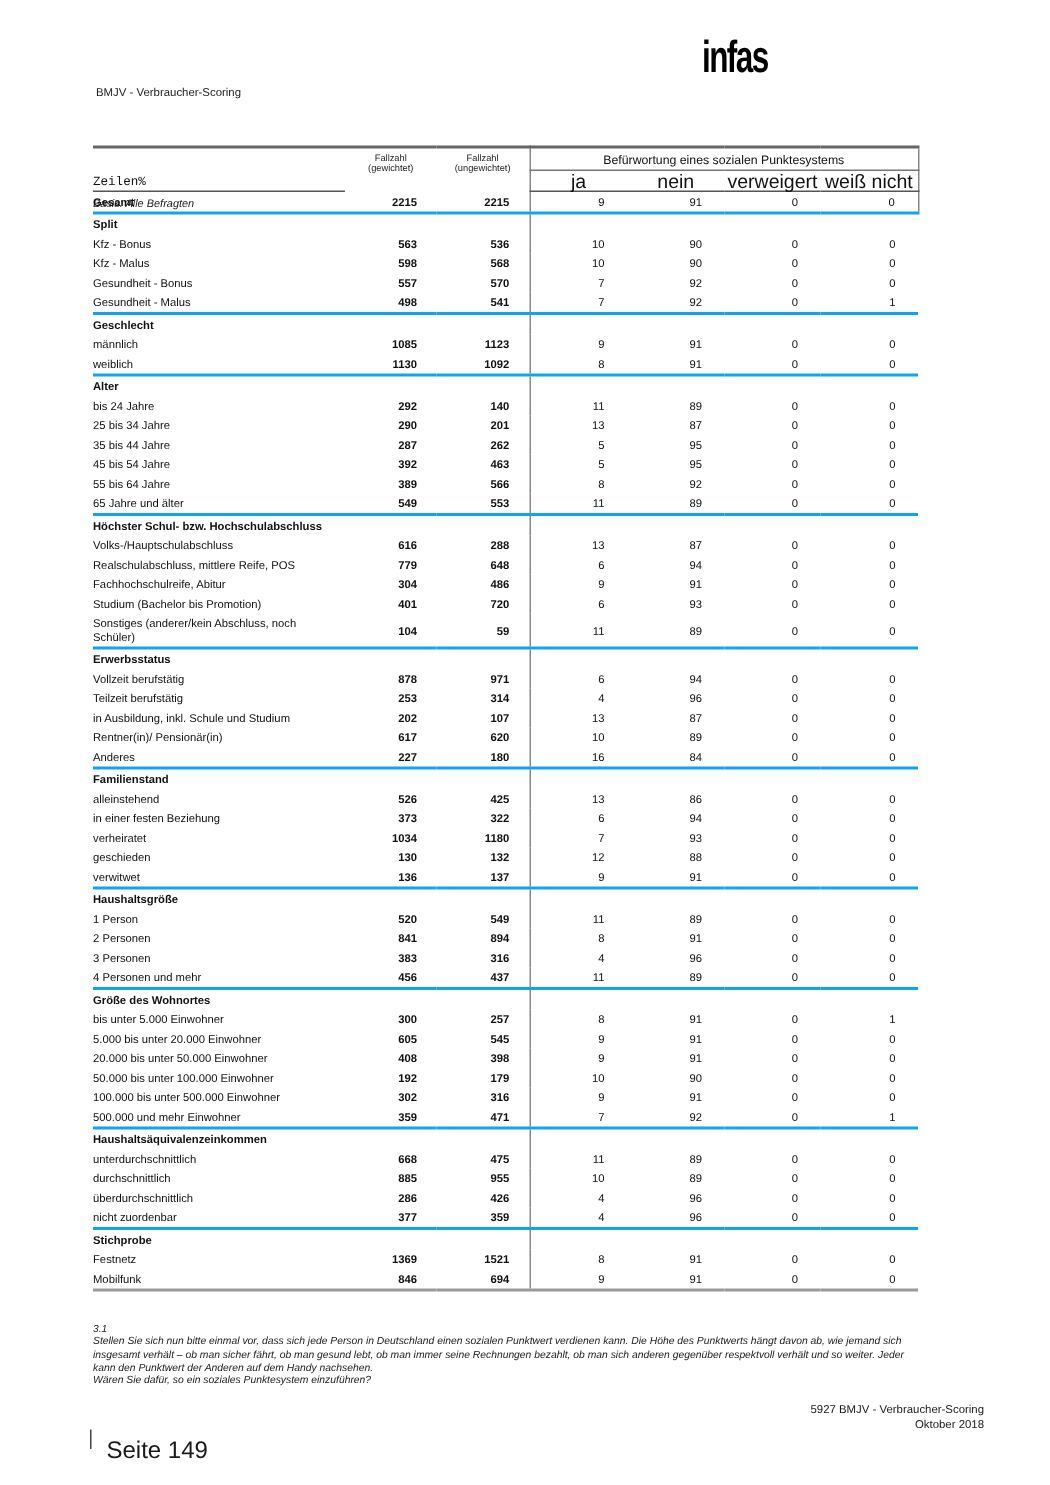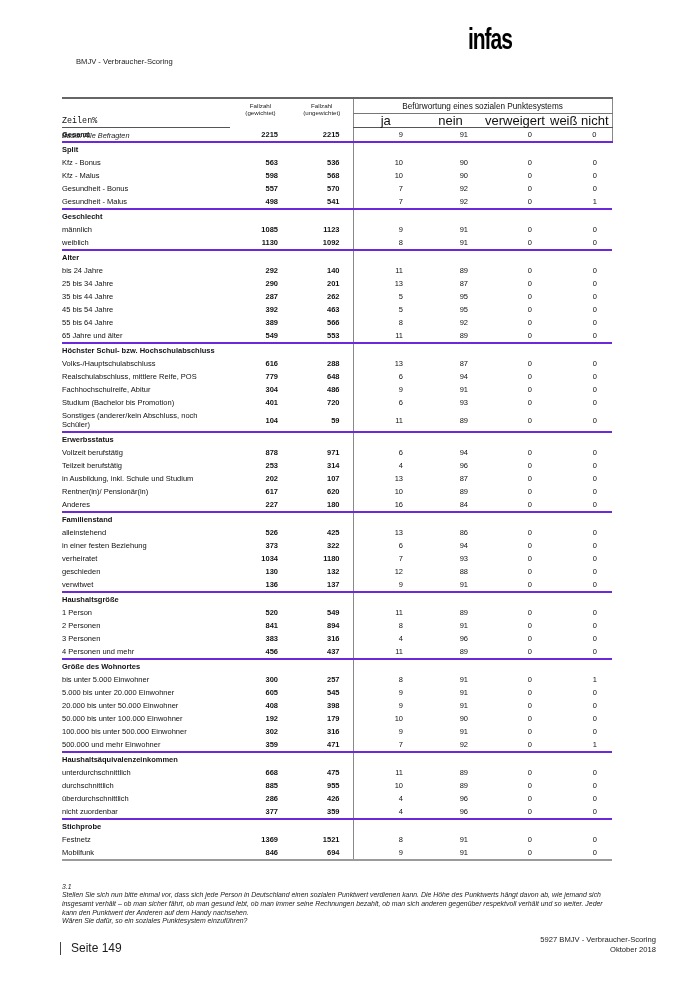--- a/index.html
+++ b/index.html
@@ -4,21 +4,21 @@
 <style>
   html,body{margin:0;padding:0;background:#e8e8e8;}
   .page{position:relative;width:700px;height:990px;background:#ffffff;margin:0 auto;
         font-family:"Liberation Sans",sans-serif;color:#111;overflow:hidden;padding-left:44px;}
 
   
   .logo{position:absolute;left:468px;top:22px;font-size:30px;font-weight:700;color:#000;
         transform:scaleX(0.70);transform-origin:left top;letter-spacing:-1.5px;}
 
   
-  .proj-line{position:absolute;left:76px;top:57px;font-size:7.6px;color:#222;}
+  .proj-line{position:absolute;left:64px;top:57px;font-size:7.6px;color:#222;}
   .title-line{position:absolute;left:62px;top:68px;font-size:9.6px;font-weight:700;color:#111;}
   .title-line .gap{display:inline-block;width:8px;}
   .basis-line{position:absolute;left:62px;top:87px;font-size:7.3px;font-style:italic;color:#222;margin-top:44px;}
 
   
   .table-wrap{position:absolute;left:62px;top:97px;width:550px;}
   table{border-collapse:collapse;table-layout:fixed;width:550px;border-top:2px solid #666;}
   col.c-lbl{width:168px;} col.c-gw{width:61px;} col.c-ug{width:62px;}
   col.c-v1{width:65px;} col.c-v2{width:65px;} col.c-v3{width:64px;} col.c-v4{width:65px;}
 
@@ -33,37 +33,37 @@
   td.fallzahl{font-size:6.2px;line-height:7.2px;text-align:center;vertical-align:top;
               padding-top:3px;color:#222;font-weight:400;}
   td.spanhead{font-size:8.2px;text-align:center;border-left:1px solid #888;
               border-bottom:1px solid #777;padding:3px 0 2px 0;}
   td.subhead{font-size:13px;text-align:center;font-weight:400;padding:2px 0;}
   td.zeilen{font-size:8.4px;vertical-align:bottom;padding-bottom:1px;font-family:Liberation Mono, monospace;}
   tr.hrow2 td{border-bottom:1.5px solid #555;}
 
   tr.total td{font-weight:700;}
   tr.total td.pct{font-weight:400;}
-  tr.sec td{border-top:2px solid #6d28d9;font-weight:700;}
+  tr.sec td{border-top:2px solid #0ea5e9;font-weight:700;}
   tr.lastrow td{border-bottom:2px solid #9a9a9a;}
 
   
   .footnote{position:absolute;left:62px;top:883px;width:551px;color:#222;}
   .fn-marker{font-size:6.8px;font-style:italic;line-height:8px;}
   .fn-text{font-size:6.9px;font-style:italic;line-height:8.8px;}
   .fn-q{font-size:6.9px;font-style:italic;line-height:8.8px;}
 
   
   .doc-footer{position:absolute;right:88px;top:935px;text-align:right;font-size:7.6px;
               line-height:9.6px;color:#1a1a1a;}
 
   
   .page-footer{position:absolute;left:60px;top:941px;display:flex;align-items:center;}
   .pf-bar{display:inline-block;width:1px;height:13px;background:#444;margin-right:10px;}
-  .pf-text{font-size:12px;color:#1a1a1a;}
+  .pf-text{font-size:16px;color:#1a1a1a;margin-top:18px;}
 </style>
 </head>
 <body>
 
 <div class="page">
 
   <div class="logo">infas</div>
 
   <div class="proj-line">BMJV - Verbraucher-Scoring</div>
   <div class="basis-line">Basis: Alle Befragten</div>

